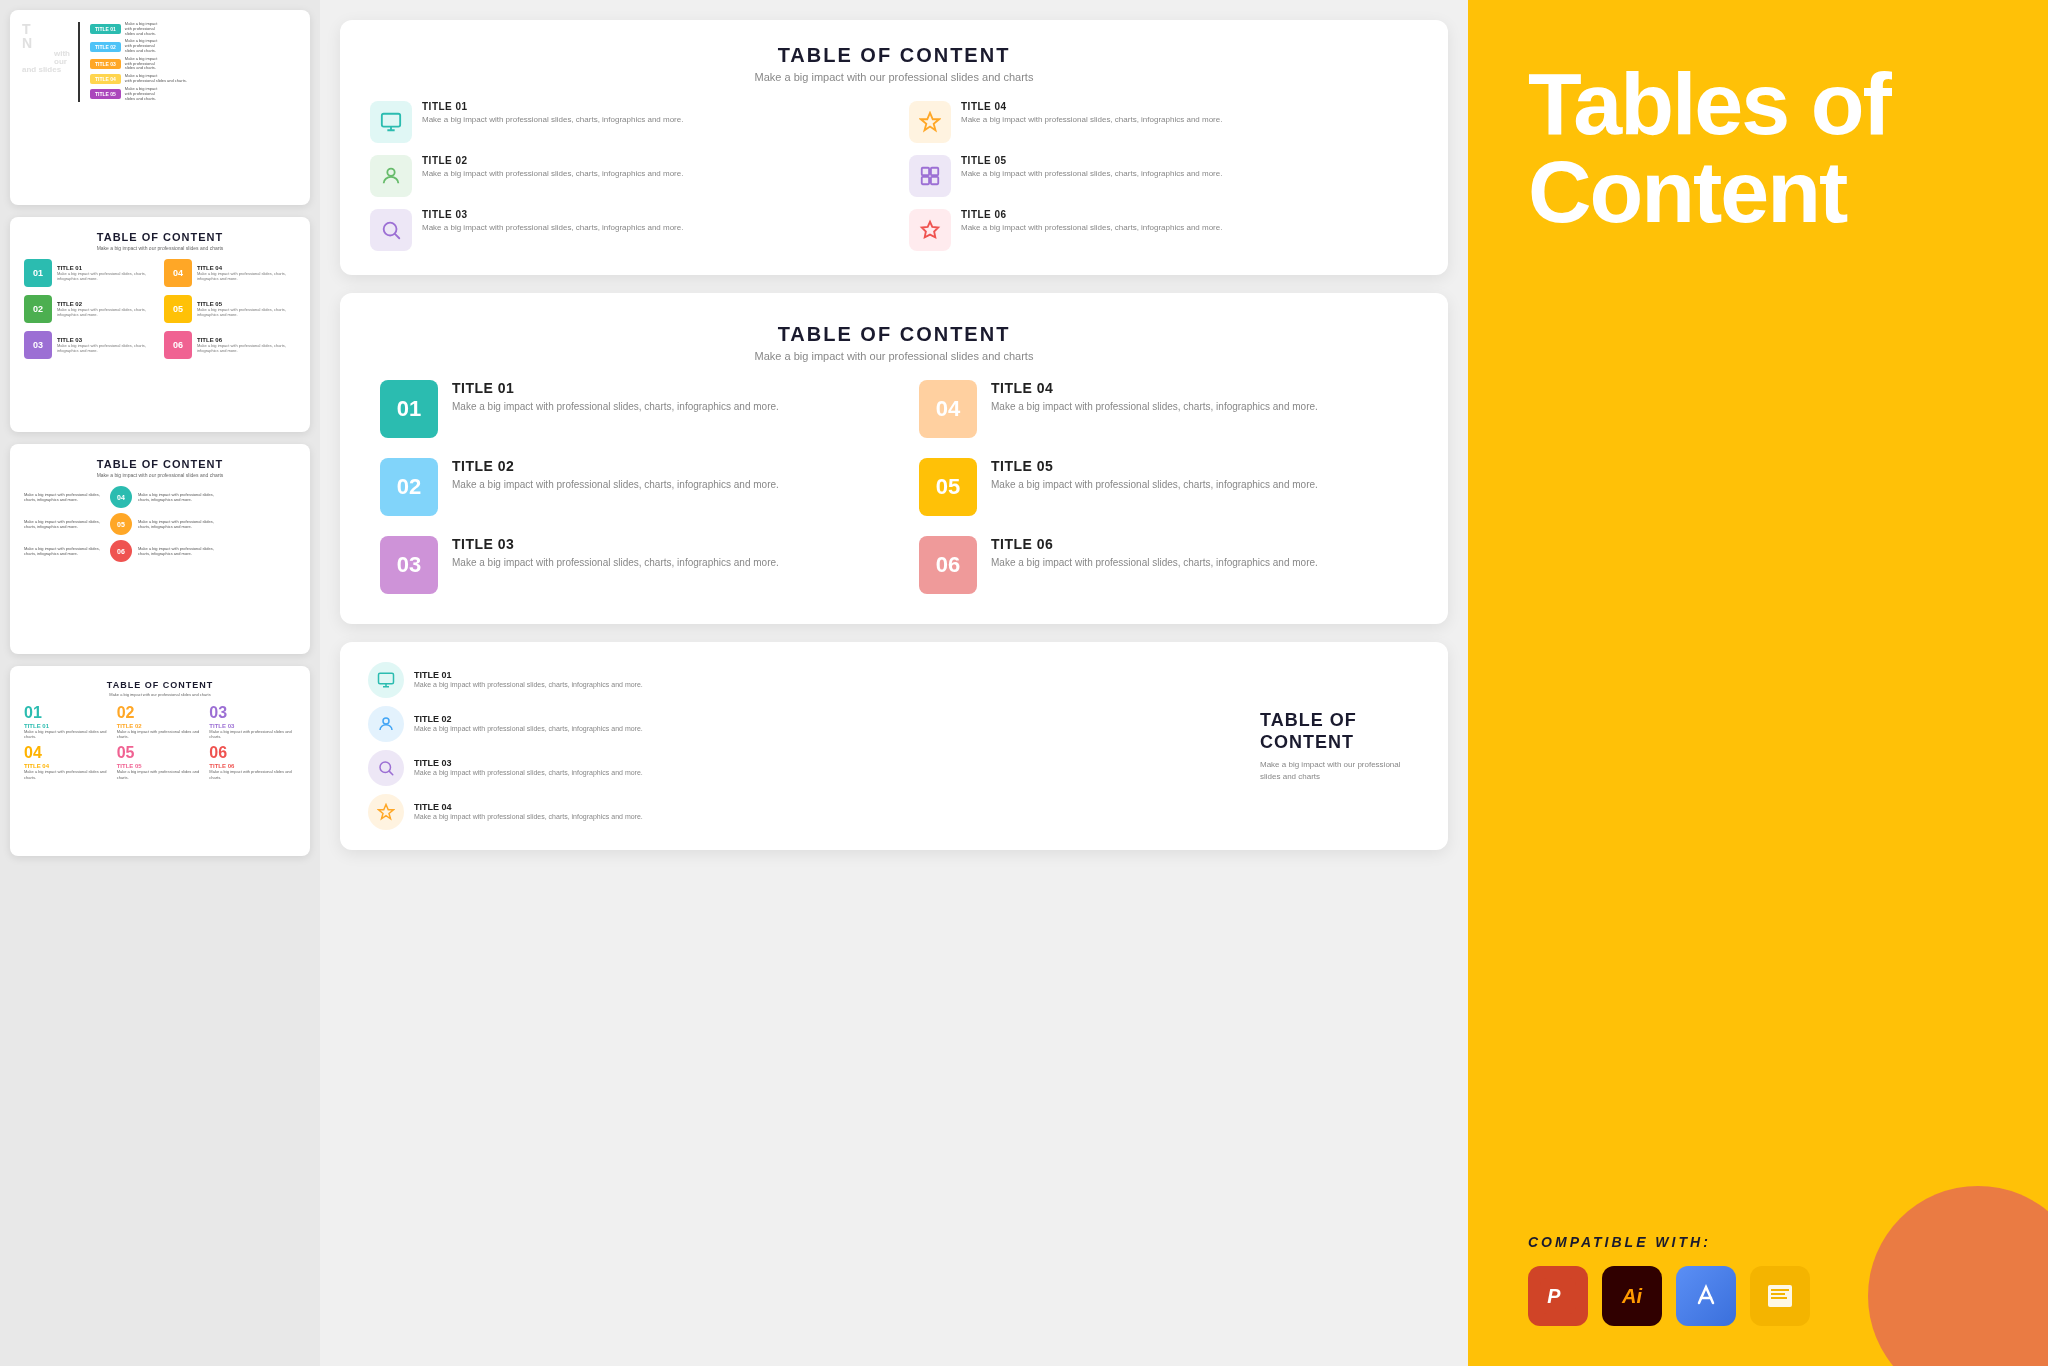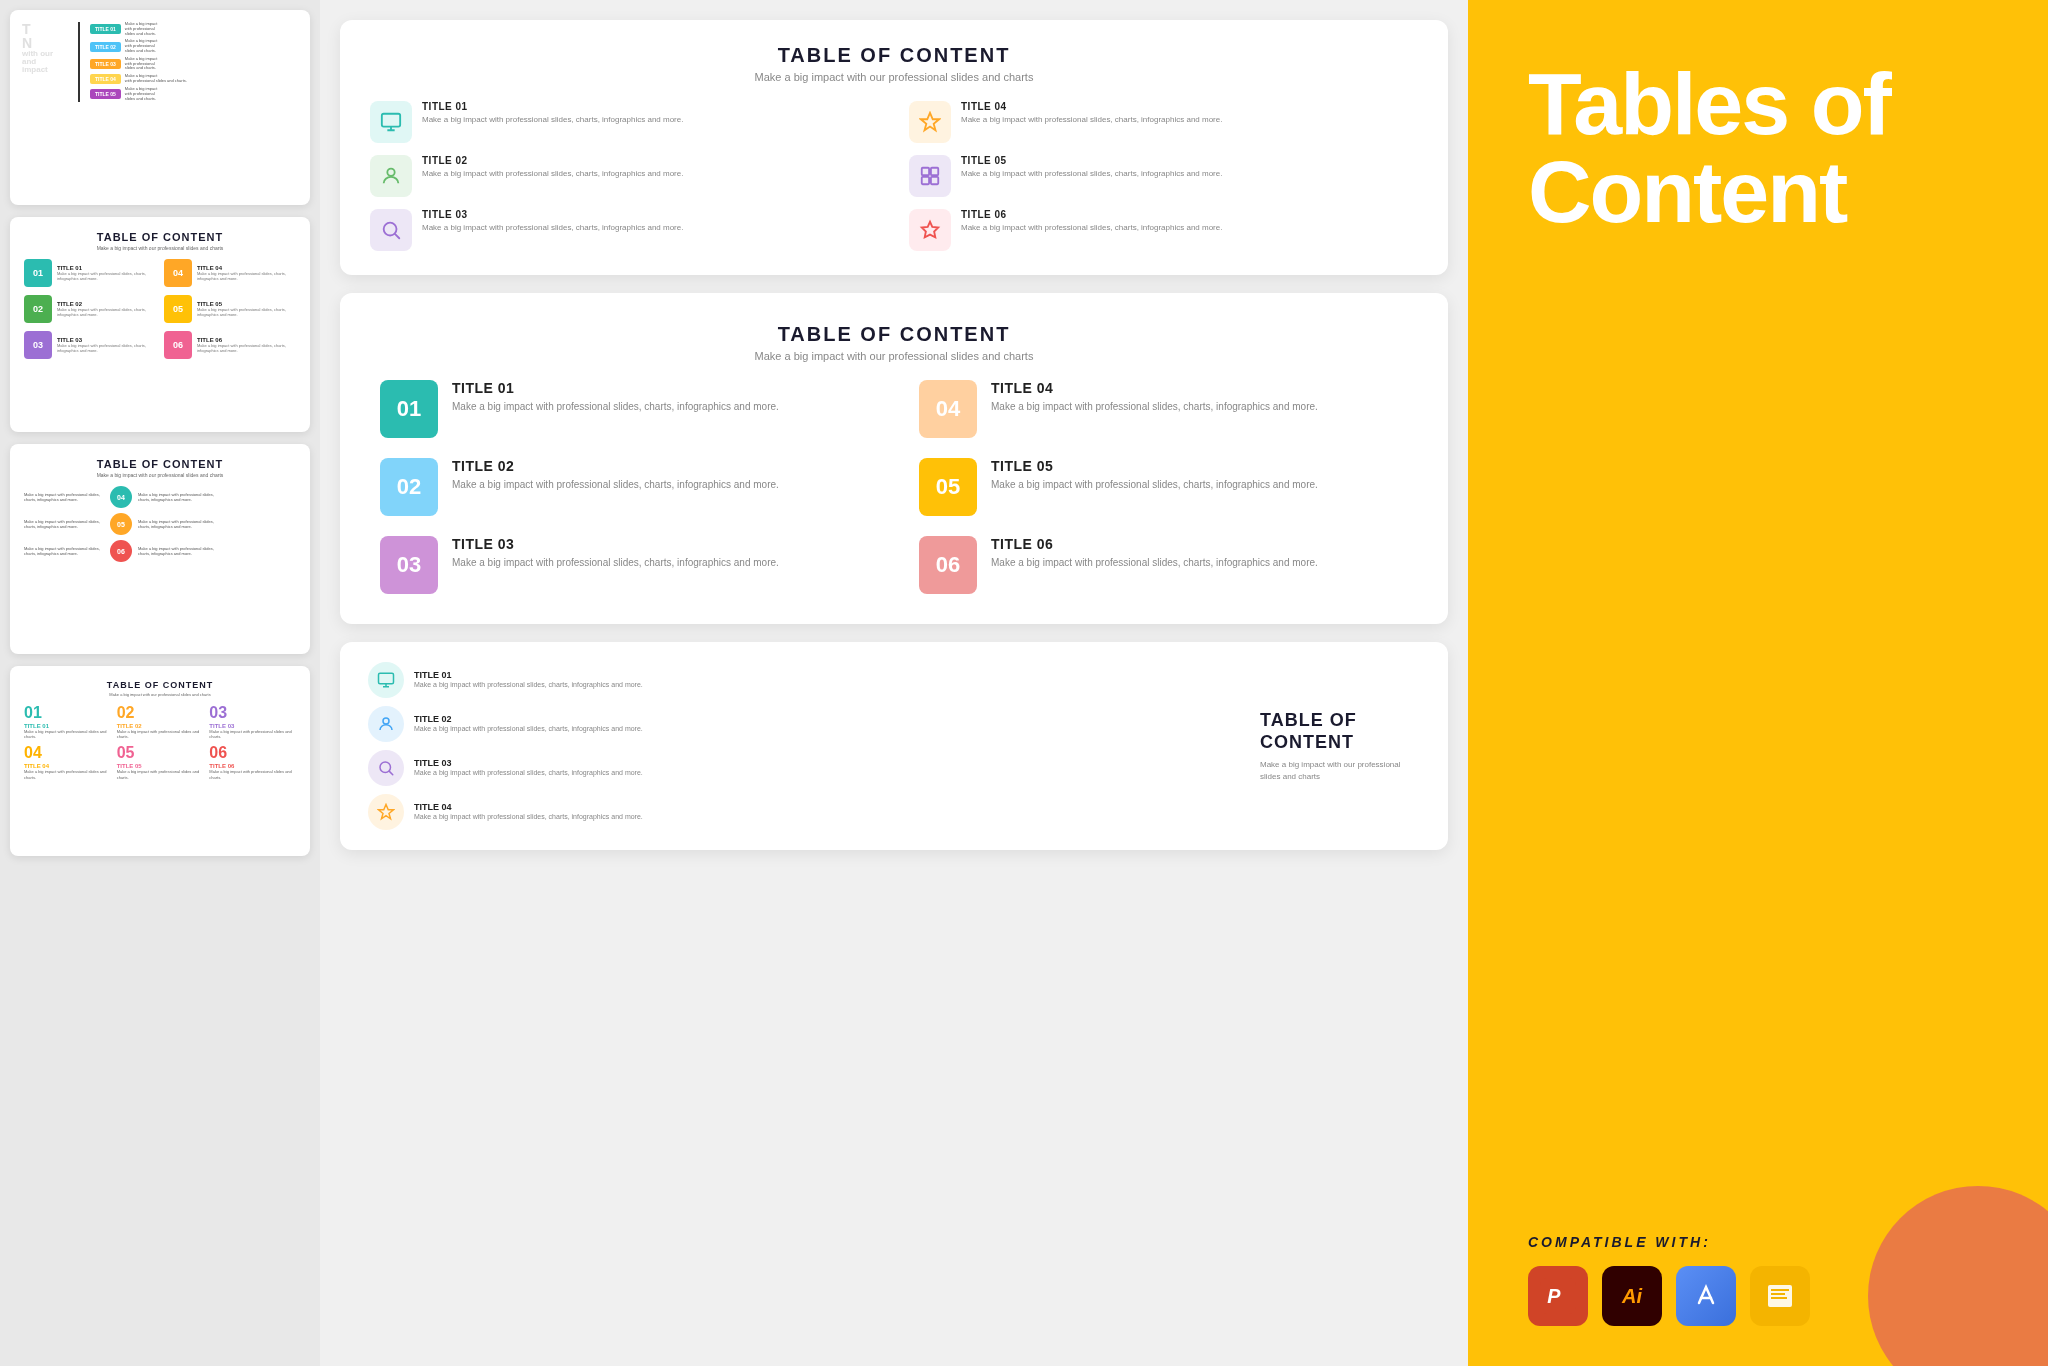--- a/index.html
+++ b/index.html
@@ -461,22 +461,22 @@
 </head>
 <body>
 
 <div class="left-panel">
 
   <div class="slide1-card">
     <div style="position:relative; display:flex; gap:8px;">
       <div style="color:#ccc; font-size:22px; font-weight:900; line-height:1; width:40px;">
         <div style="color:#e0e0e0; font-size:14px; font-weight:900;">T</div>
         <div style="color:#e0e0e0; font-size:14px; font-weight:900;">N</div>
-        <div style="color:#e0e0e0; font-size:8px;">with our</div>
-        <div style="color:#e0e0e0; font-size:8px;">and impact</div>
+        <div style="color:#e0e0e0; font-size:8px;margin-left:32px;">with our</div>
+        <div style="color:#e0e0e0; font-size:8px;">and slides</div>
       </div>
       <div class="slide1-timeline">
         <div class="timeline-item">
           <div class="timeline-badge" style="background:#2BBCB0;">TITLE 01</div>
           <div class="timeline-text">Make a big impact<br>with professional<br>slides and charts.</div>
         </div>
         <div class="timeline-item">
           <div class="timeline-badge" style="background:#4FC3F7;">TITLE 02</div>
           <div class="timeline-text">Make a big impact<br>with professional<br>slides and charts.</div>
         </div>

